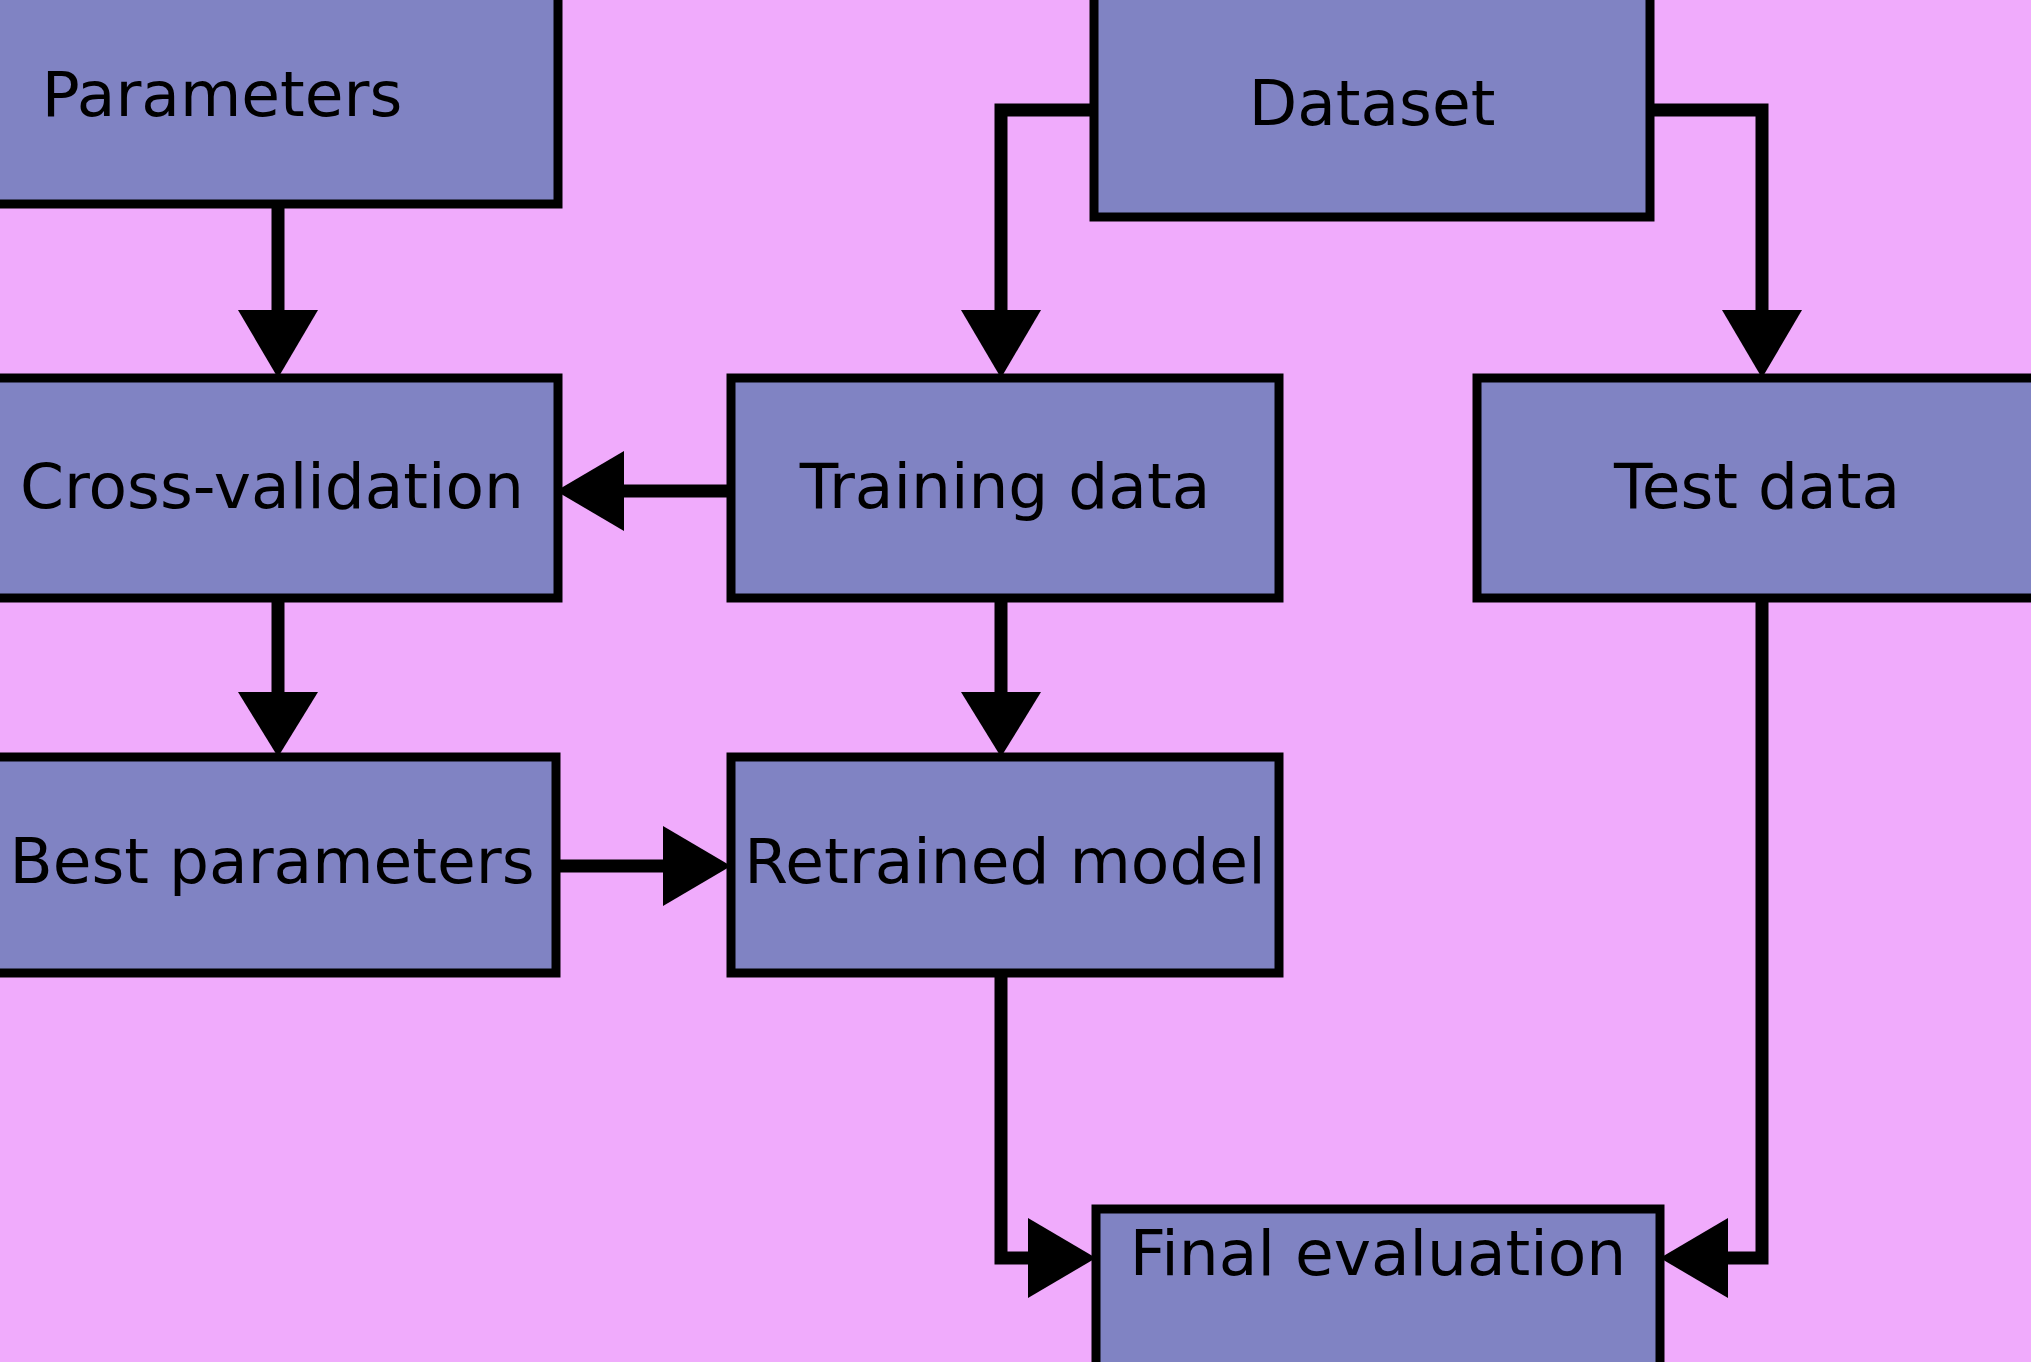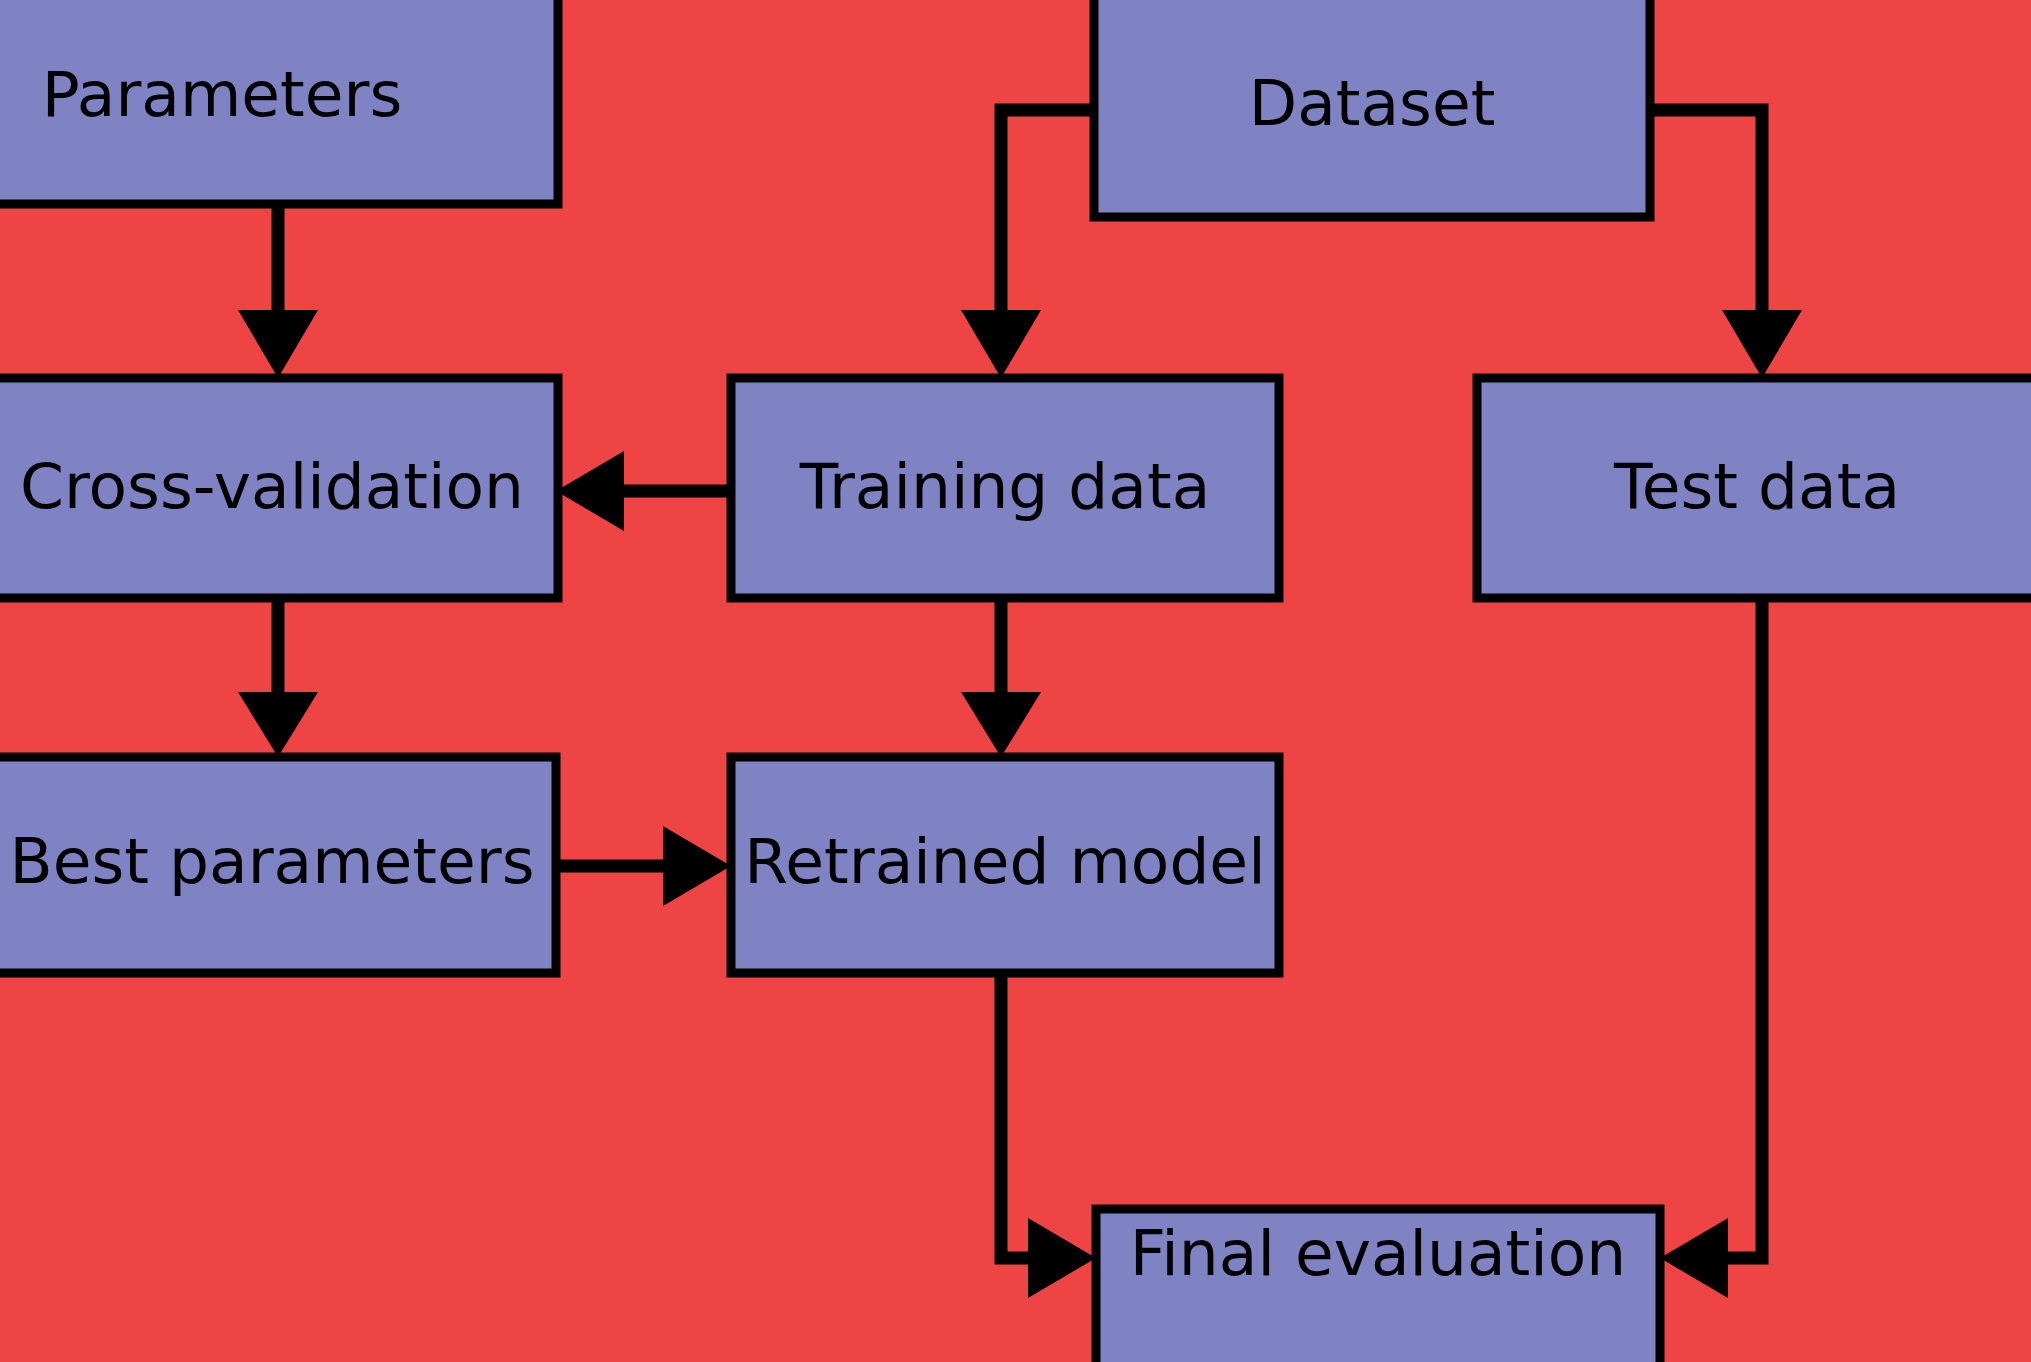--- a/index.html
+++ b/index.html
@@ -47,21 +47,21 @@
     stroke-linejoin: miter;
   }
   .arrow-head {
     fill: #000000;
     stroke: none;
   }
 </style>
 </head>
 <body>
 
-<div id="diagram-root" style="background: #ef4444;">
+<div id="diagram-root" style="background: #f0abfc;">
   <svg id="flow" viewBox="0 0 2031 1362" xmlns="http://www.w3.org/2000/svg">
 
     <g>
       <line class="edge-line" x1="278" y1="204" x2="278" y2="330" stroke="#000000"></line>
       <polygon class="arrow-head" points="278,378 238,310 318,310" fill="#000000"></polygon>
     </g>
 
     <g>
       <path class="edge-line" d="M 1094 110 L 1001 110 L 1001 330" stroke="#000000"></path>
       <polygon class="arrow-head" points="1001,378 961,310 1041,310" fill="#000000"></polygon>

